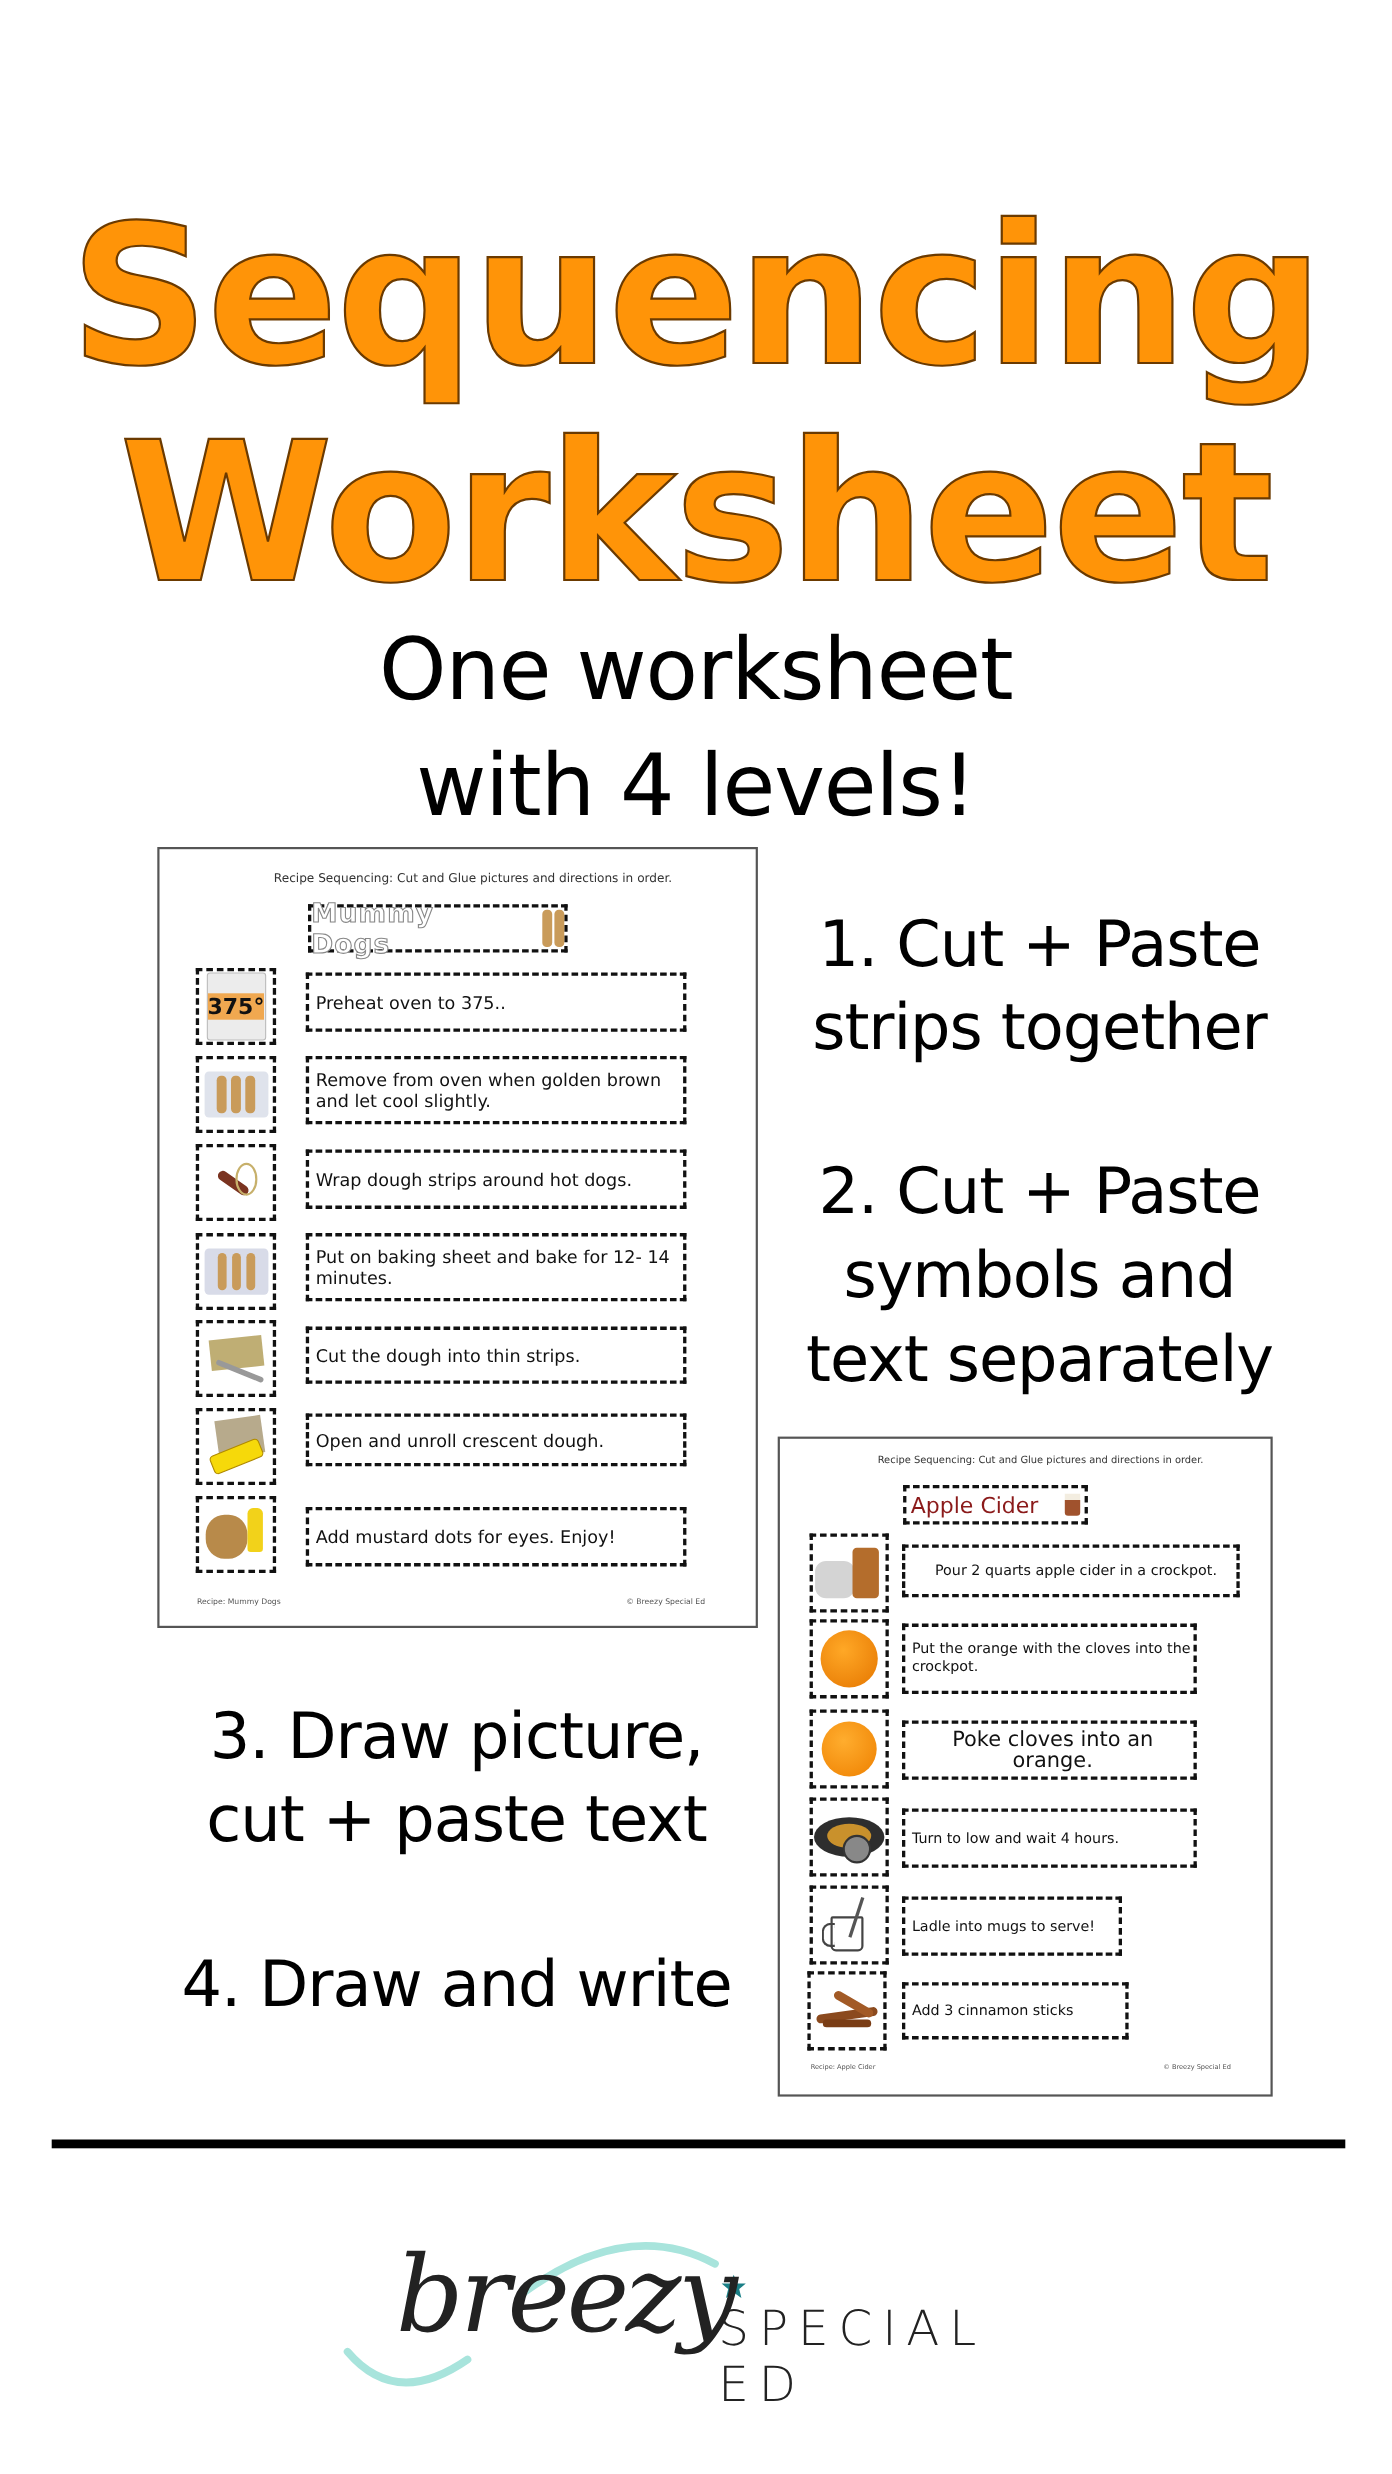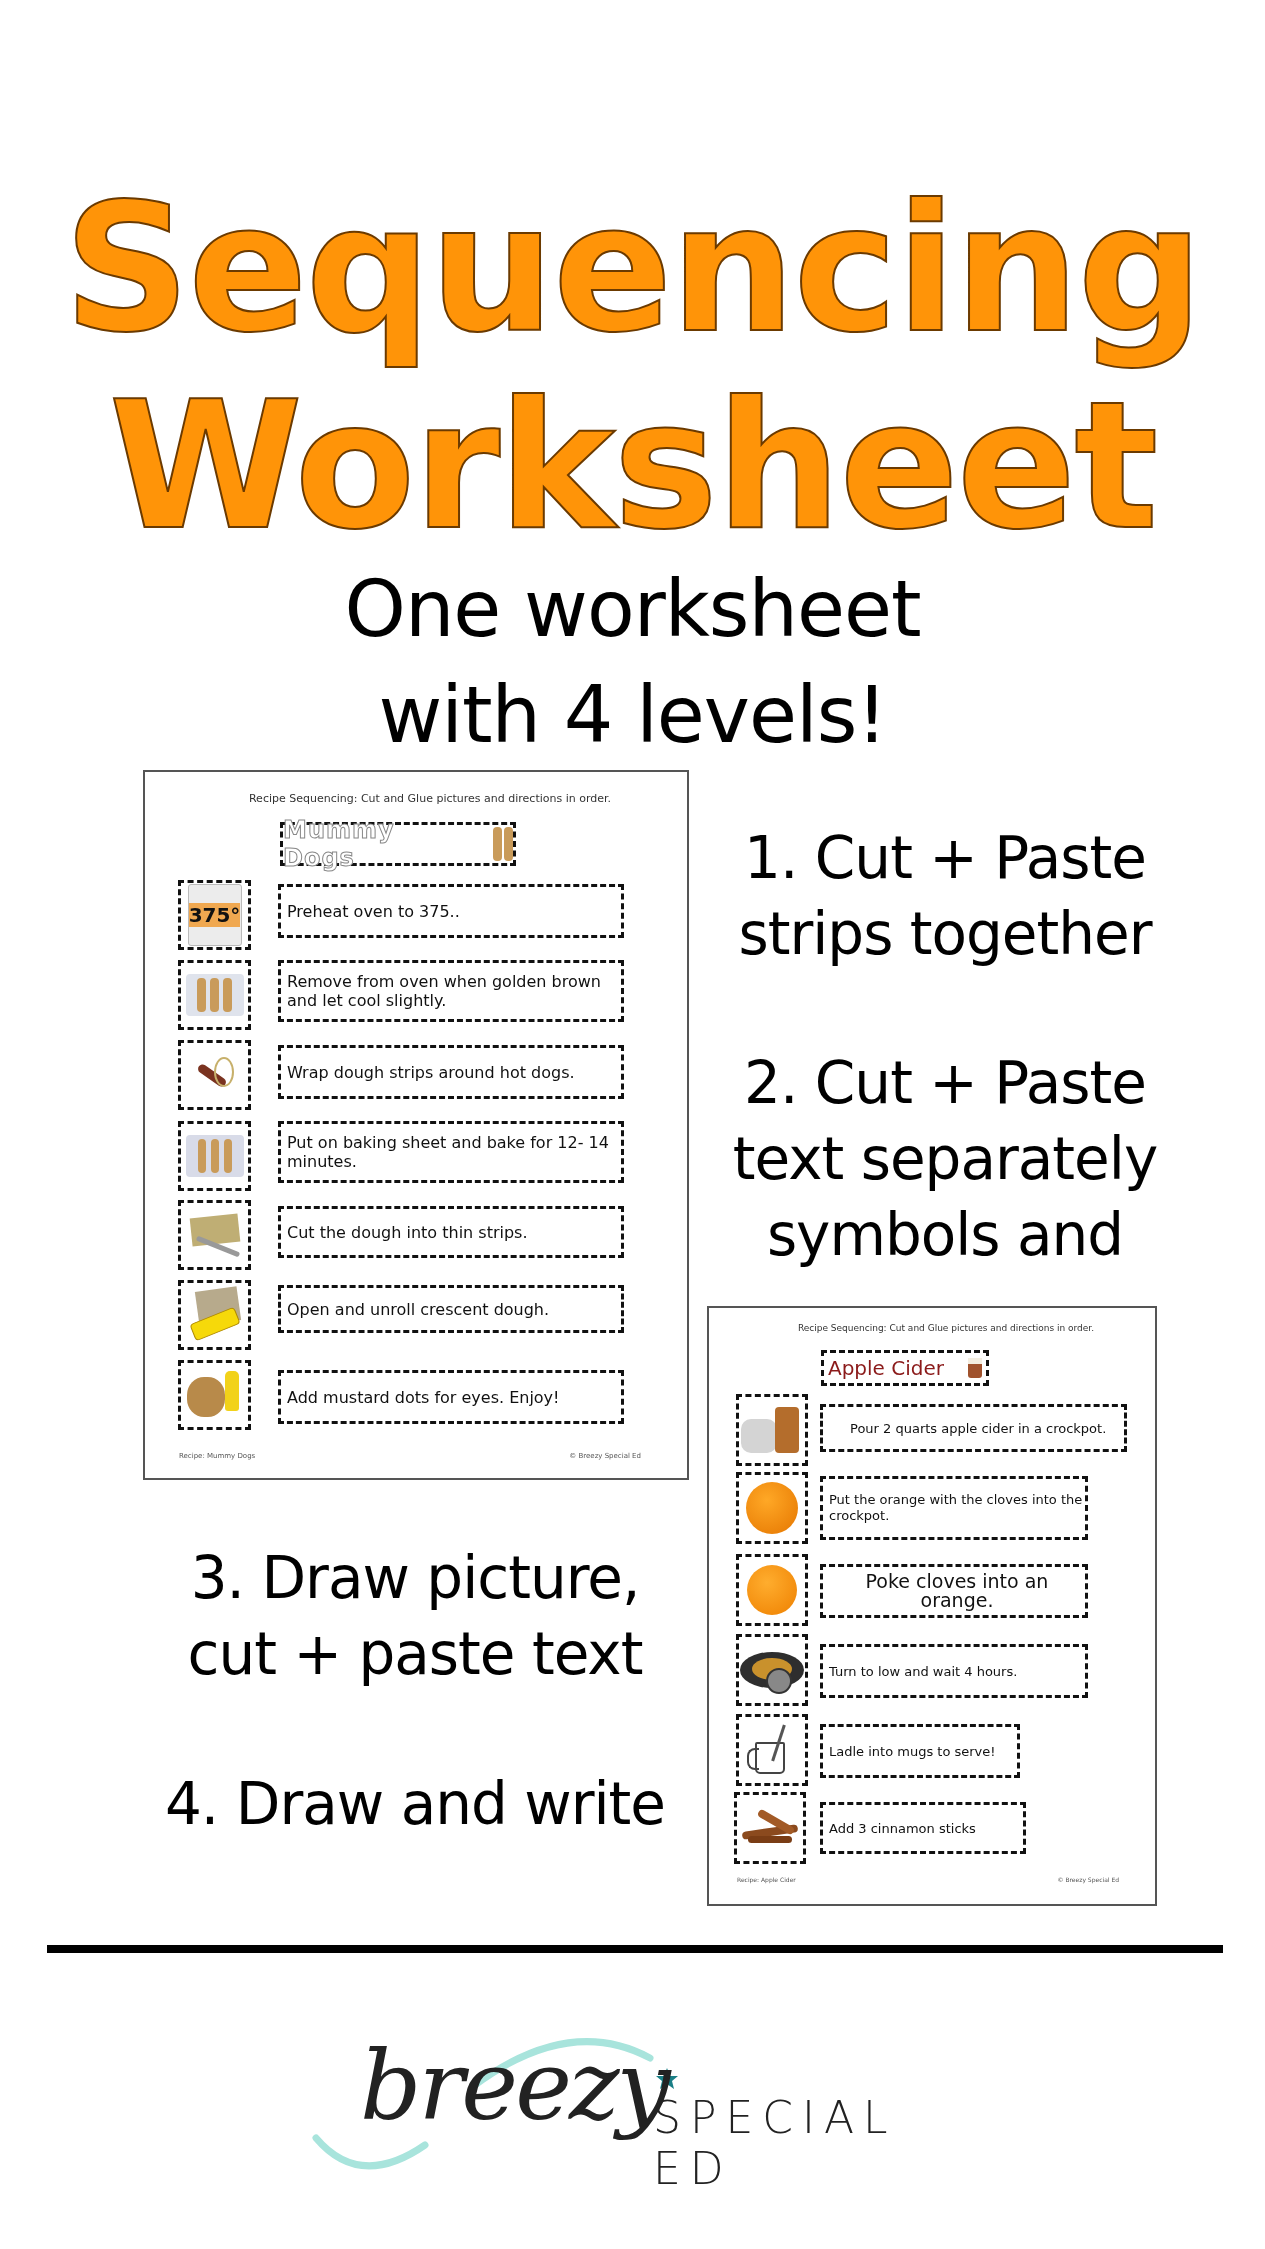--- a/index.html
+++ b/index.html
@@ -123,22 +123,22 @@
   <div class="foot" style="left:34px; top:680px;">Recipe: Mummy Dogs</div>
   <div class="foot" style="right:46px; top:680px;">© Breezy Special Ed</div>
 </div>
 
 <div class="level" style="left:700px; top:820px; width:490px;">
   <div>1. Cut + Paste</div>
   <div>strips together</div>
 </div>
 <div class="level" style="left:700px; top:1045px; width:490px;">
   <div>2. Cut + Paste</div>
+  <div>symbols and</div>
   <div>text separately</div>
-  <div>symbols and</div>
 </div>
 <div class="level" style="left:130px; top:1540px; width:570px;">
   <div>3. Draw picture,</div>
   <div>cut + paste text</div>
 </div>
 <div class="level" style="left:130px; top:1766px; width:570px;">
   <div>4. Draw and write</div>
 </div>
 
 <div class="sheet" style="left:707px; top:1306px; width:450px; height:600px;">

